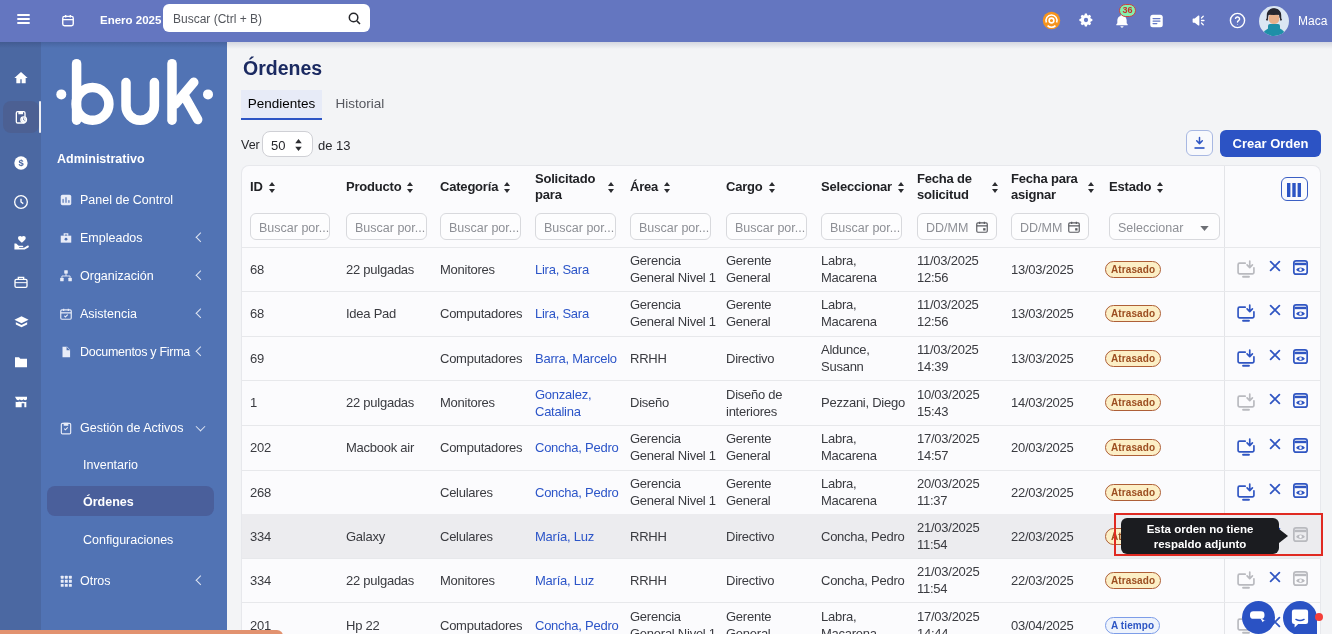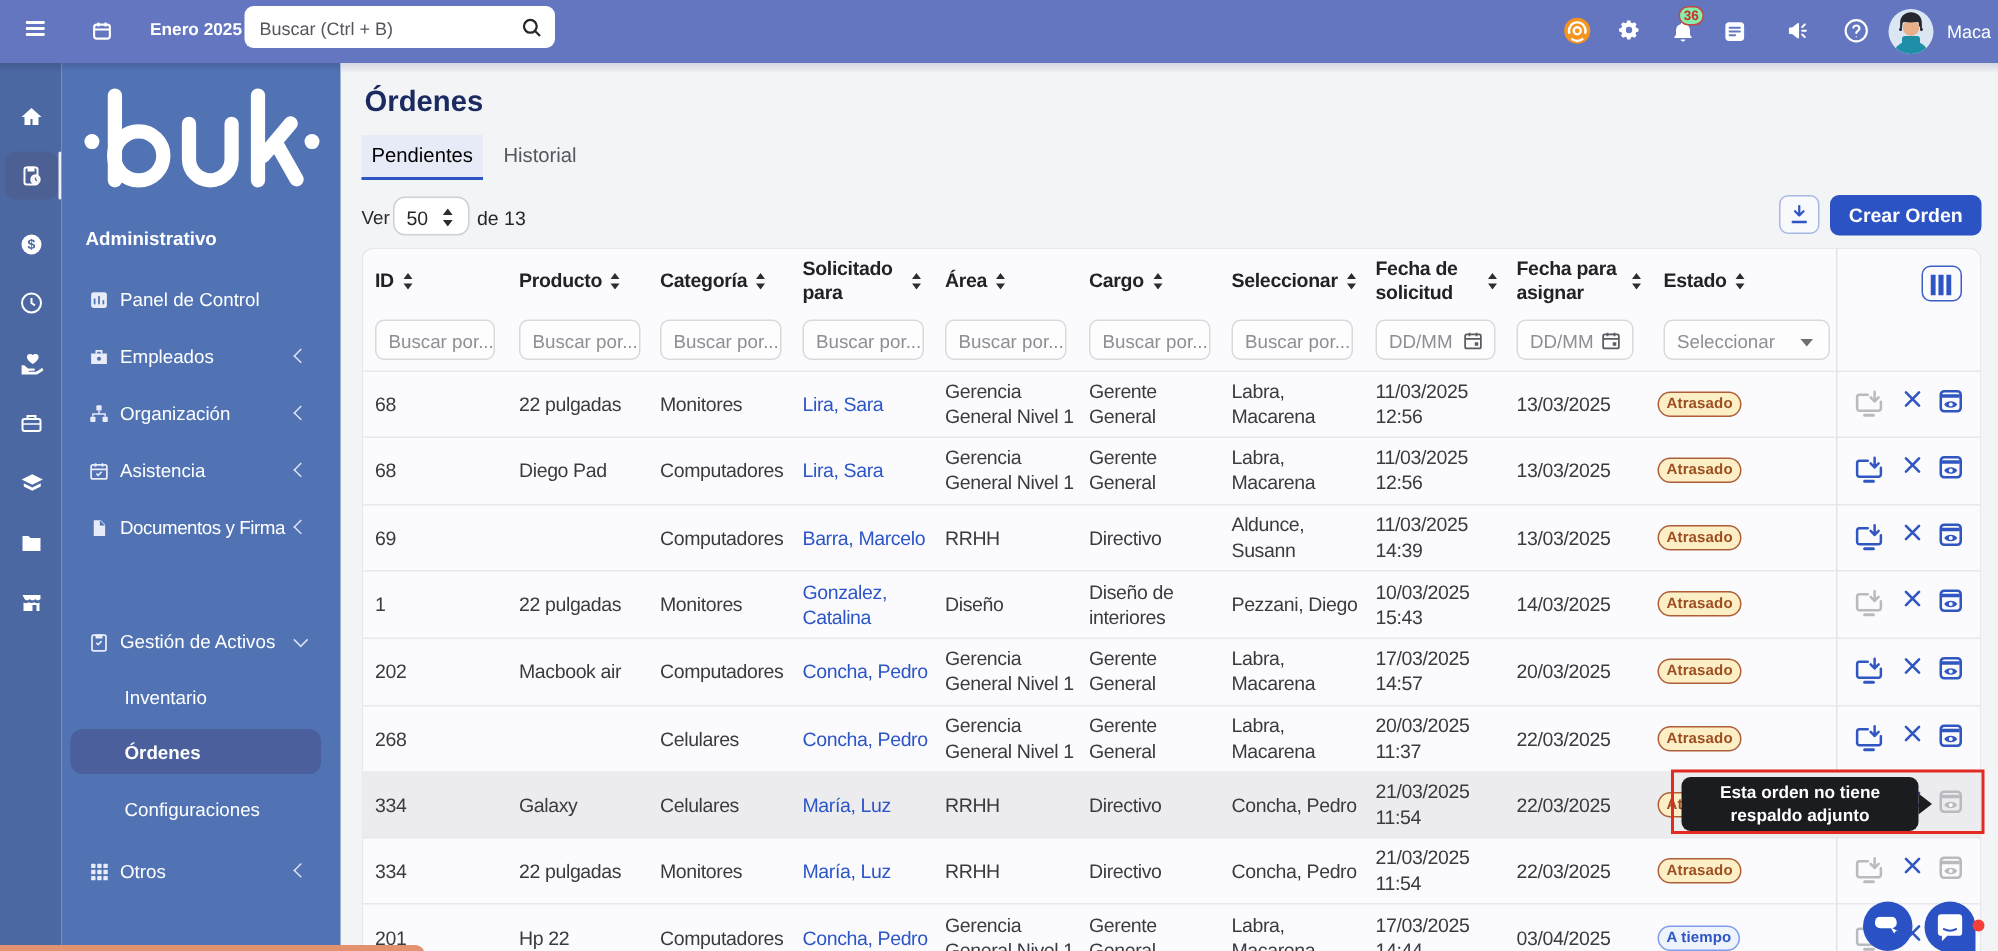--- a/index.html
+++ b/index.html
@@ -232,21 +232,21 @@
           <path d="M4.5 4.5l15 15M19.5 4.5l-15 15"></path>
         </svg></div>
 <div class="aicon" style="left:1050px; top:93px;"><svg width="17" height="17" viewBox="0 0 24 24">
           <rect x="2.6" y="2.6" width="18.8" height="18.8" rx="3.2" fill="none" stroke="#3056c2" stroke-width="2.4"></rect>
           <path d="M3.5 7h17" stroke="#3056c2" stroke-width="3.4"></path>
           <path d="M5.8 15c1.6-2 3.6-3 6.2-3s4.6 1 6.2 3c-1.6 2-3.6 3-6.2 3s-4.6-1-6.2-3z" fill="#3056c2"></path>
           <circle cx="12" cy="15" r="1.9" fill="#fbfbfd"></circle>
         </svg></div>
 <div class="hline" style="top:125px;"></div>
 <div class="cell" style="left:8px; top:139px;">68</div>
-<div class="cell" style="left:104px; top:139px;">Diego Pad</div>
+<div class="cell" style="left:104px; top:139px;">Idea Pad</div>
 <div class="cell" style="left:198px; top:139px;">Computadores</div>
 <div class="cell link" style="left:293px; top:139px;">Lira, Sara</div>
 <div class="cell" style="left:388px; top:130px;">Gerencia<br>General Nivel 1</div>
 <div class="cell" style="left:484px; top:130px;">Gerente<br>General</div>
 <div class="cell" style="left:579px; top:130px;">Labra,<br>Macarena</div>
 <div class="cell" style="left:675px; top:130px;">11/03/2025<br>12:56</div>
 <div class="cell" style="left:769px; top:139px;">13/03/2025</div>
 <div class="badge b-atr" style="left:863px; top:139px;">Atrasado</div>
 <div class="aicon" style="left:994px; top:137px;"><svg width="20" height="20" viewBox="0 0 24 24" fill="none" stroke="#3056c2" stroke-width="2">
           <path d="M21.5 10.5V16a1.8 1.8 0 0 1-1.8 1.8H4.3A1.8 1.8 0 0 1 2.5 16V6.8A1.8 1.8 0 0 1 4.3 5H11" stroke-linecap="round"></path>

